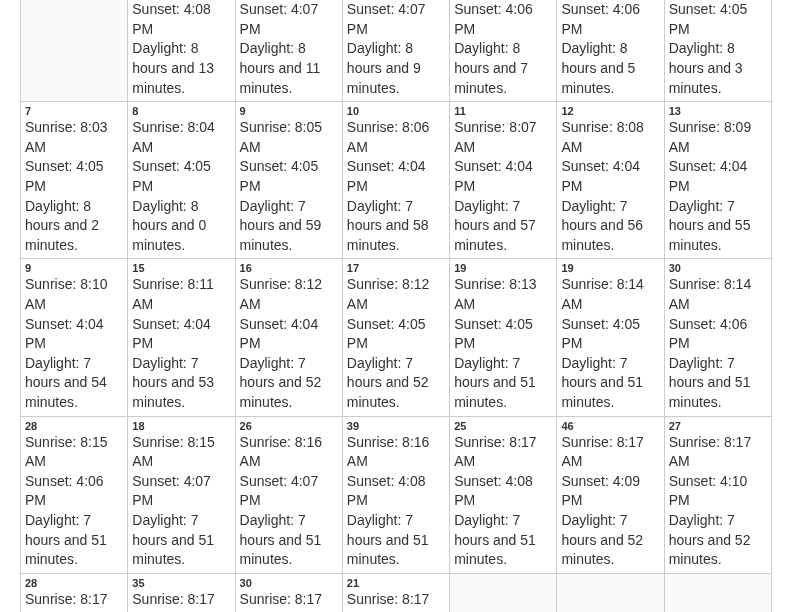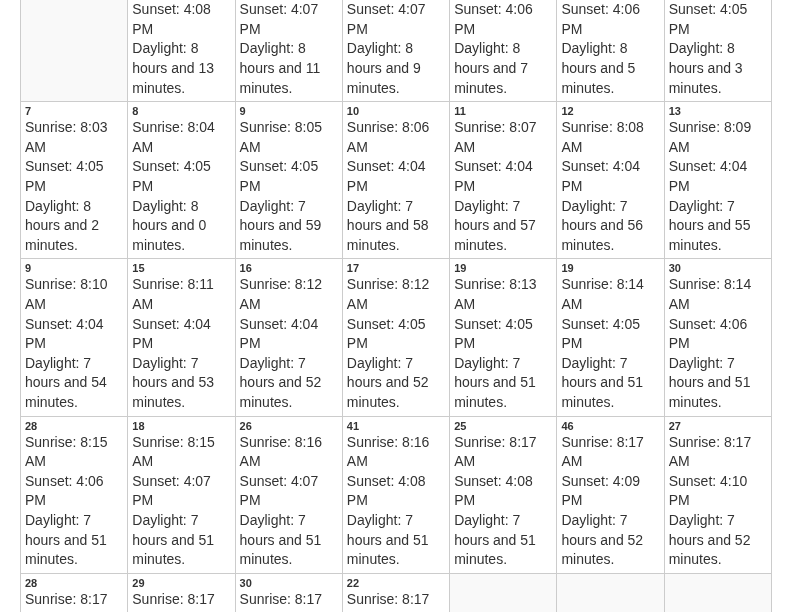--- a/index.html
+++ b/index.html
@@ -223,21 +223,21 @@
           </td>
           <td>
             <span class="day-num">18</span>
             <div class="day-info">Sunrise: 8:15 AM<br>Sunset: 4:07 PM<br>Daylight: 7 hours and 51 minutes.</div>
           </td>
           <td>
             <span class="day-num">26</span>
             <div class="day-info">Sunrise: 8:16 AM<br>Sunset: 4:07 PM<br>Daylight: 7 hours and 51 minutes.</div>
           </td>
           <td>
-            <span class="day-num">41</span>
+            <span class="day-num">39</span>
             <div class="day-info">Sunrise: 8:16 AM<br>Sunset: 4:08 PM<br>Daylight: 7 hours and 51 minutes.</div>
           </td>
           <td>
             <span class="day-num">25</span>
             <div class="day-info">Sunrise: 8:17 AM<br>Sunset: 4:08 PM<br>Daylight: 7 hours and 51 minutes.</div>
           </td>
           <td>
             <span class="day-num">46</span>
             <div class="day-info">Sunrise: 8:17 AM<br>Sunset: 4:09 PM<br>Daylight: 7 hours and 52 minutes.</div>
           </td>
@@ -245,29 +245,29 @@
             <span class="day-num">27</span>
             <div class="day-info">Sunrise: 8:17 AM<br>Sunset: 4:10 PM<br>Daylight: 7 hours and 52 minutes.</div>
           </td>
         </tr>
         <tr>
           <td>
             <span class="day-num">28</span>
             <div class="day-info">Sunrise: 8:17 AM<br>Sunset: 4:11 PM<br>Daylight: 7 hours and 53 minutes.</div>
           </td>
           <td>
-            <span class="day-num">29</span>
+            <span class="day-num">35</span>
             <div class="day-info">Sunrise: 8:17 AM<br>Sunset: 4:11 PM<br>Daylight: 7 hours and 54 minutes.</div>
           </td>
           <td>
             <span class="day-num">30</span>
             <div class="day-info">Sunrise: 8:17 AM<br>Sunset: 4:12 PM<br>Daylight: 7 hours and 54 minutes.</div>
           </td>
           <td>
-            <span class="day-num">22</span>
+            <span class="day-num">21</span>
             <div class="day-info">Sunrise: 8:17 AM<br>Sunset: 4:13 PM<br>Daylight: 7 hours and 55 minutes.</div>
           </td>
           <td class="empty"></td>
           <td class="empty"></td>
           <td class="empty"></td>
         </tr>
       </tbody>
   </table>
 </div>
 

